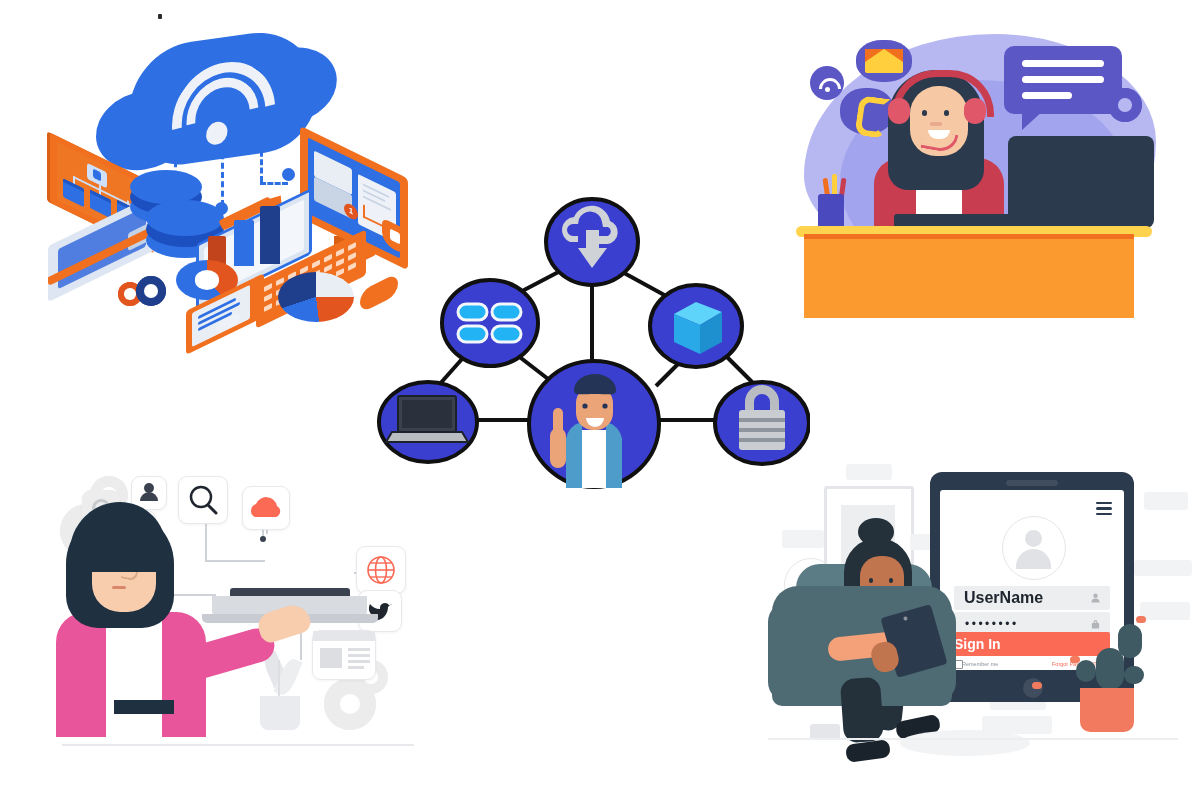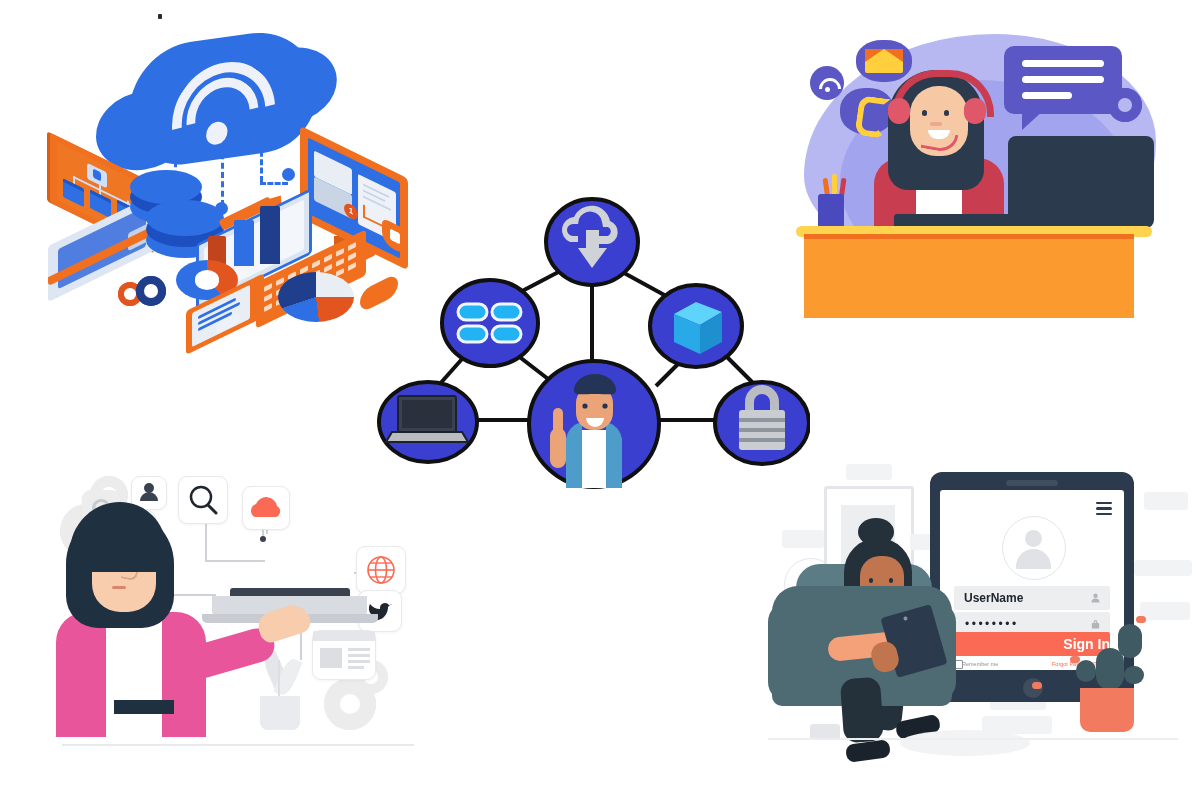--- a/index.html
+++ b/index.html
@@ -166,25 +166,25 @@
   .tablet{position:absolute;left:168px;top:20px;width:204px;height:230px;background:#2c3a4d;border-radius:12px;}
   .tabScreen{position:absolute;left:10px;top:18px;width:184px;height:180px;background:#fff;border-radius:3px;}
   .camSlot{position:absolute;left:76px;top:8px;width:52px;height:6px;background:#3f4d5f;border-radius:3px;}
   .homeBtn{position:absolute;left:93px;top:206px;width:20px;height:20px;background:#3f4d5f;border-radius:50%;}
   .burger{position:absolute;right:12px;top:12px;width:16px;}
   .burger i{display:block;height:2.4px;background:#2c3a4d;margin-bottom:3px;border-radius:2px;}
   .avatarC{position:absolute;left:62px;top:26px;width:62px;height:62px;border:1.5px solid #e4e6e9;border-radius:50%;}
   .avatarC:before{content:"";position:absolute;left:22px;top:13px;width:17px;height:17px;background:#e0e2e5;border-radius:50%;}
   .avatarC:after{content:"";position:absolute;left:13px;top:32px;width:35px;height:20px;background:#e0e2e5;border-radius:18px 18px 0 0;}
   .field{position:absolute;left:14px;width:156px;height:24px;background:#eceef0;border-radius:2px;}
-  .fieldTxt{position:absolute;left:10px;top:3px;font-weight:bold;color:#20262f;font-size:12px;line-height:18px;}
+  .fieldTxt{position:absolute;left:10px;top:3px;font-weight:bold;color:#20262f;font-size:16px;line-height:18px;}
   .dots{position:absolute;left:11px;top:5px;color:#20262f;font-size:12px;letter-spacing:2.5px;line-height:14px;}
   .fIcon{position:absolute;right:9px;top:6px;width:11px;height:12px;opacity:.45;}
   .signBtn{position:absolute;left:14px;top:142px;width:156px;height:24px;background:#fb6a55;border-radius:2px;
-     color:#fff;font-weight:bold;font-size:14px;text-align:right;line-height:24px;}
+     color:#fff;font-weight:bold;font-size:14px;text-align:left;line-height:24px;}
   .rmLbl{position:absolute;left:22px;top:170px;font-size:5.5px;color:#8d9399;line-height:8px;}
   .rmChk{position:absolute;left:14px;top:170px;width:7px;height:7px;border:1px solid #8d9399;border-radius:1px;}
   .fpLbl{position:absolute;left:112px;top:170px;font-size:5.5px;color:#fb6a55;line-height:8px;}
   .sofa{position:absolute;left:10px;top:134px;width:180px;height:120px;background:#4e6b74;border-radius:26px 26px 10px 10px;}
   .sofaBack{position:absolute;left:34px;top:112px;width:136px;height:86px;background:#5b7b85;border-radius:24px 24px 6px 6px;}
   .armL{position:absolute;left:6px;top:150px;width:42px;height:100px;background:#4e6b74;border-radius:20px;}
   .armR{position:absolute;left:152px;top:150px;width:42px;height:100px;background:#4e6b74;border-radius:20px;}
   .wHair{position:absolute;left:82px;top:86px;width:68px;height:72px;background:#24303a;border-radius:34px 34px 24px 24px;}
   .wBun{position:absolute;left:96px;top:66px;width:36px;height:28px;background:#24303a;border-radius:50%;}
   .wFace{position:absolute;left:98px;top:104px;width:44px;height:52px;background:#c1754f;border-radius:20px 20px 20px 20px;}

